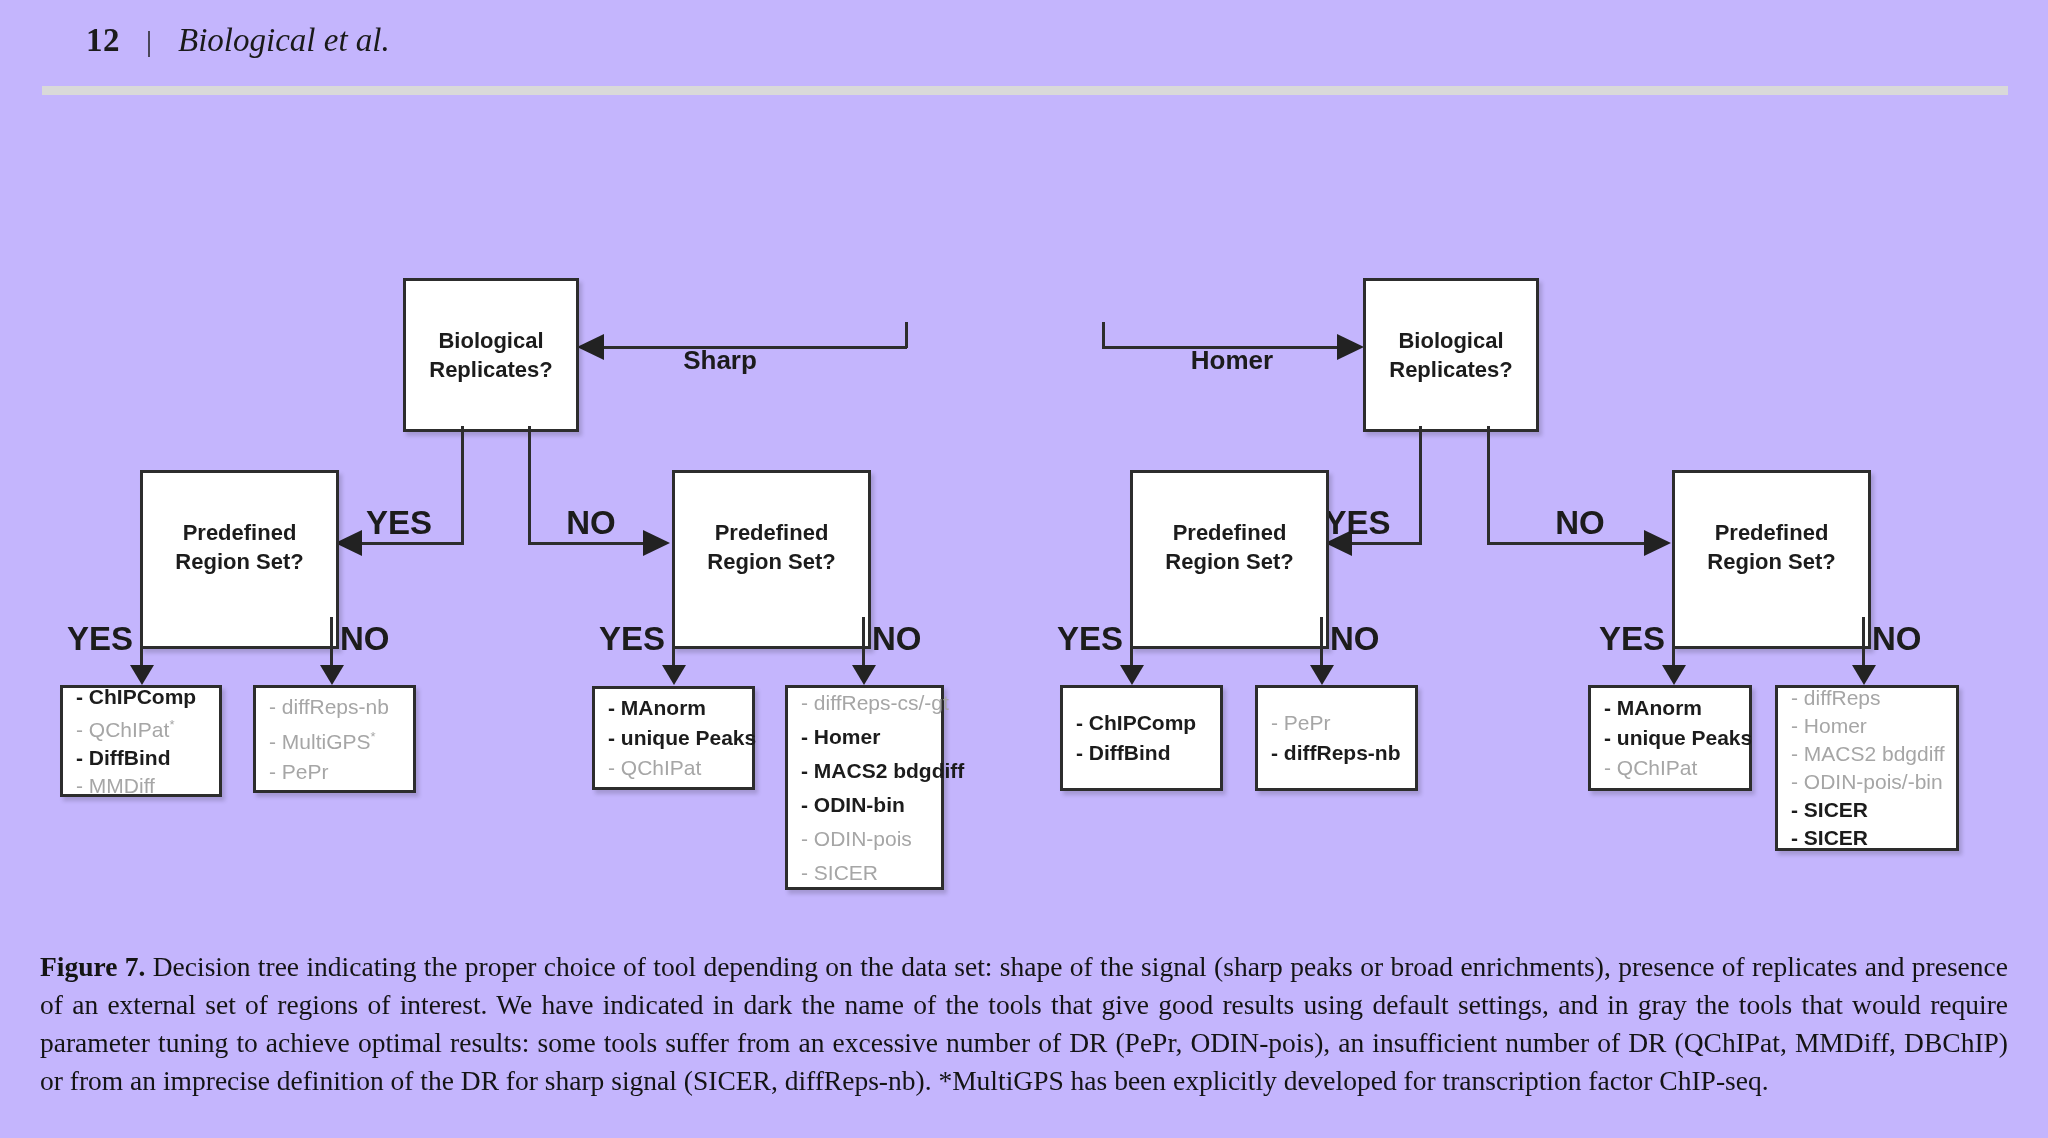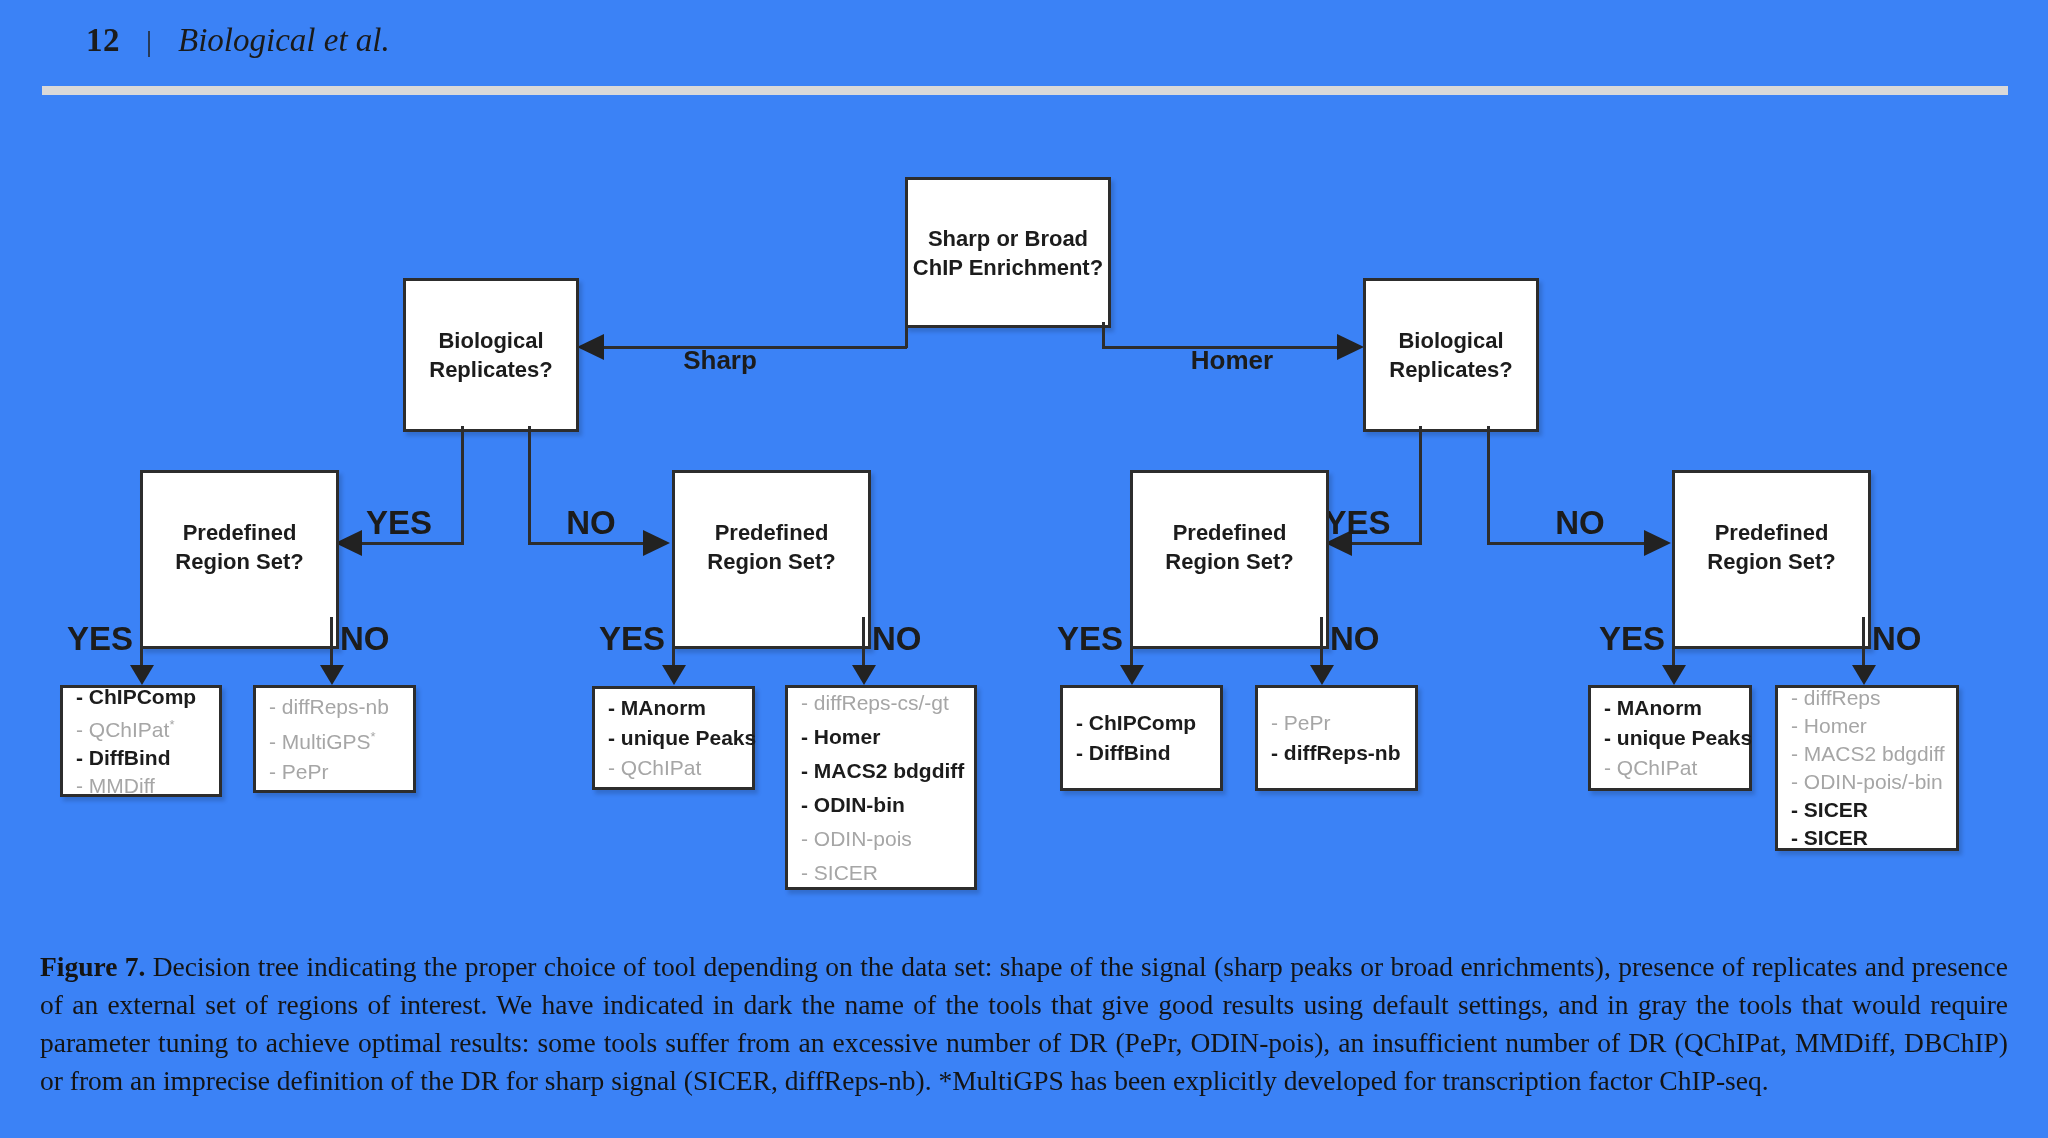--- a/index.html
+++ b/index.html
@@ -1,16 +1,16 @@
 <!DOCTYPE html>
 <html><head>
 <meta charset="utf-8">
 <style>
   html,body{margin:0;padding:0;background:#ffffff;}
-  #canvas{position:relative;width:2048px;height:1138px;background:#3b82f6;overflow:hidden;
+  #canvas{position:relative;width:2048px;height:1138px;background:#c4b5fd;overflow:hidden;
           font-family:"Liberation Sans",sans-serif;color:#1c1c1c;}
 
   
   .pagehead{position:absolute;left:86px;top:22px;display:flex;align-items:baseline;
             font-family:"Liberation Serif",serif;font-size:33px;}
   .pagenum{font-weight:bold;letter-spacing:.5px;}
   .pipe{margin:0 26px;font-weight:400;color:#222;font-size:30px;}
   .runhead{font-style:italic;font-size:33px;color:#1a1a1a;}
   .headrule{position:absolute;left:42px;top:86px;width:1966px;height:9px;background:#d9d9d9;}
 
@@ -58,26 +58,20 @@
 
 <div id="canvas">
 
   <div class="pagehead">
     <span class="pagenum">12</span>
     <span class="pipe">|</span>
     <span class="runhead">Biological et al.</span>
   </div>
   <div class="headrule"></div>
 
-  <div class="box" style="left:905px;top:177px;width:200px;height:145px;">
-    <div class="bt">
-      <span class="bline">Sharp or Broad</span>
-      <span class="bline">ChIP Enrichment?</span>
-    </div>
-  </div>
 
   <div class="vline" style="left:905px;top:322px;height:26px;"></div>
   <div class="hline" style="left:592px;top:346px;width:315px;"></div>
   <div class="tri-left" style="left:577px;top:334px;"></div>
   <div class="blbl" style="left:640px;top:308px;width:160px;">Sharp</div>
 
   <div class="vline" style="left:1102px;top:322px;height:26px;"></div>
   <div class="hline" style="left:1102px;top:346px;width:238px;"></div>
   <div class="tri-right" style="left:1337px;top:334px;"></div>
   <div class="blbl" style="left:1152px;top:308px;width:160px;">Homer</div>
@@ -180,21 +174,21 @@
     <div class="item muted"><span>- MultiGPS</span><sup>*</sup></div>
     <div class="item muted"><span>- PePr</span></div>
   </div>
 
   <div class="leaf mid" style="left:592px;top:686px;width:163px;height:104px;">
     <div class="item"><span>- MAnorm</span></div>
     <div class="item"><span>- unique Peaks</span></div>
     <div class="item muted"><span>- QChIPat</span></div>
   </div>
 
-  <div class="leaf tall" style="left:785px;top:685px;width:192px;height:205px;">
+  <div class="leaf tall" style="left:785px;top:685px;width:159px;height:205px;">
     <div class="item muted"><span>- diffReps-cs/-gt</span></div>
     <div class="item"><span>- Homer</span></div>
     <div class="item"><span>- MACS2 bdgdiff</span></div>
     <div class="item"><span>- ODIN-bin</span></div>
     <div class="item muted"><span>- ODIN-pois</span></div>
     <div class="item muted"><span>- SICER</span></div>
   </div>
 
   <div class="leaf mid" style="left:1060px;top:685px;width:163px;height:106px;">
     <div class="item"><span>- ChIPComp</span></div>

